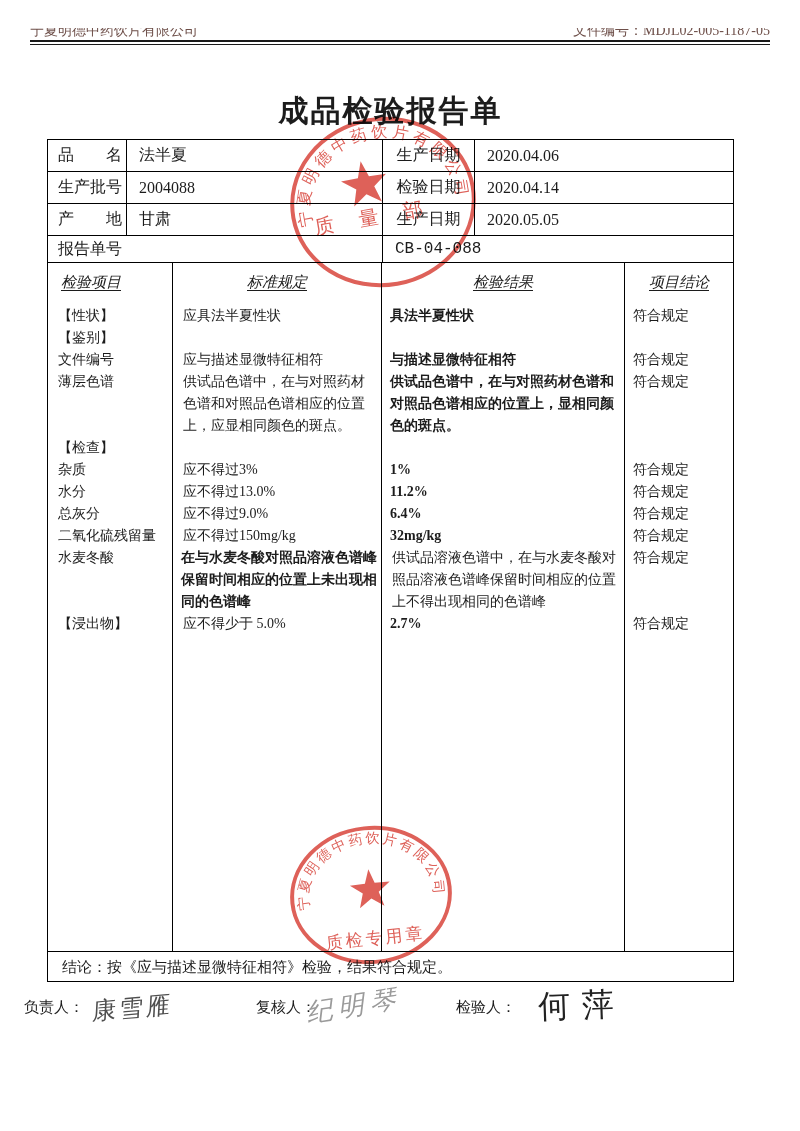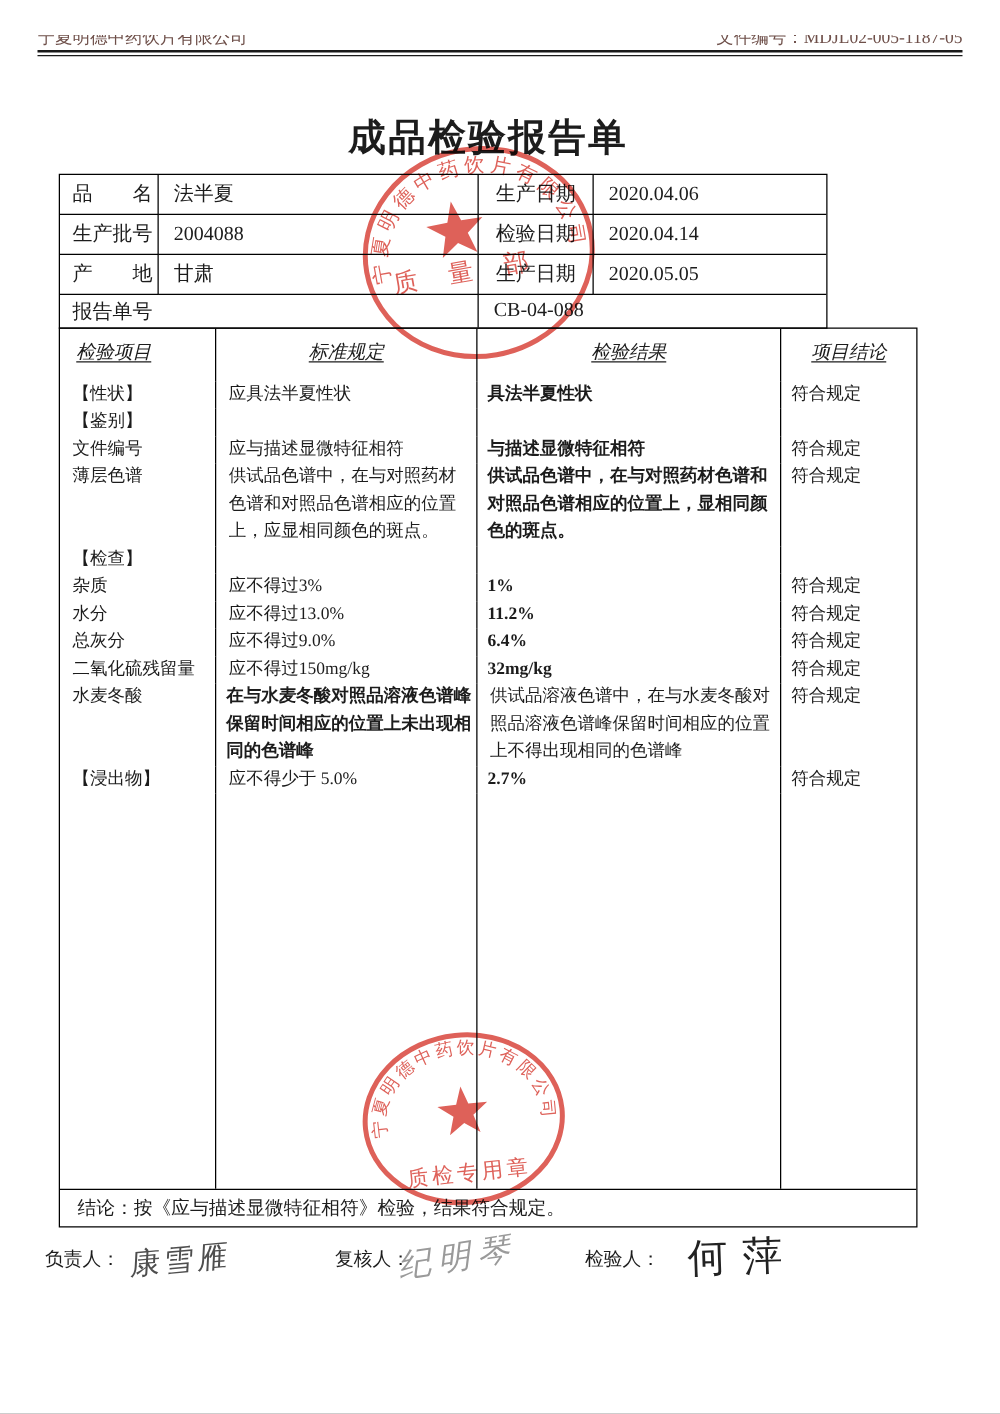--- a/index.html
+++ b/index.html
@@ -10,32 +10,32 @@
   }
   
   .letterhead{margin:28px 30px 0 30px;width:740px;height:10px;overflow:hidden;}
   .lh-inner{display:flex;justify-content:space-between;font-size:14px;line-height:15px;margin-top:-5px;color:#6e4f49;}
   .rule1{margin:2px 30px 0 30px;width:740px;height:2px;background:#1a1a1a;}
   .rule2{margin:2px 30px 0 30px;width:740px;height:1px;background:#1a1a1a;}
   
   .content{margin-left:47px;width:687px;}
   .title{margin-top:47px;text-align:center;font-size:30px;font-weight:bold;line-height:38px;letter-spacing:2px;}
   
-  .t1{margin-top:9px;width:615px;border:1px solid #000;box-sizing:border-box;
+  .t1{margin-top:9px;width:687px;border:1px solid #000;box-sizing:border-box;
       display:grid;grid-template-columns:79px 256px 92px 1fr;grid-template-rows:32px 32px 32px 26px;
       font-size:16px;}
   .t1 .cell{display:flex;align-items:center;box-sizing:border-box;}
   .t1 .bb{border-bottom:1px solid #000;}
   .t1 .br{border-right:1px solid #000;}
   .t1 .lab{padding-left:10px;}
   .jlabel{display:inline-block;width:64px;text-align:justify;text-align-last:justify;}
   .t1 .val{padding-left:12px;}
   .t1 .lab2{justify-content:center;}
   .t1 .r4l{grid-column:1/3;border-right:1px solid #000;padding-left:10px;}
-  .t1 .r4v{grid-column:3/5;padding-left:12px;}
+  .t1 .r4v{grid-column:3/5;padding-left:12px;font-family:Liberation Mono, monospace;}
   
   .t2{margin-top:-1px;width:687px;border:1px solid #000;box-sizing:border-box;
       display:grid;grid-template-columns:125px 209px 243px 1fr;
       font-size:14px;line-height:22px;}
   .t2 .hc{height:42px;box-sizing:border-box;padding-top:8px;font-size:15px;font-style:italic;}
   .t2 .hc span{text-decoration:underline;text-underline-offset:3px;}
   .t2 .h1{padding-left:13px;}
   .t2 .hcen{text-align:center;}
   .t2 .br2{border-right:1px solid #000;}
   .t2 .bc{box-sizing:border-box;}
@@ -44,21 +44,21 @@
   .t2 .c3{padding:0 4px 0 8px;font-weight:bold;}
   .t2 .c4{padding:0 2px 0 8px;}
   .t2 .sp{height:316px;}
   .t2 .concl{grid-column:1/-1;border-top:1px solid #000;height:30px;display:flex;align-items:center;
              padding-left:14px;font-size:15px;box-sizing:border-box;}
   
   .stamp{position:absolute;mix-blend-mode:multiply;opacity:.85;pointer-events:none;}
   .stamp-top{left:283px;top:112px;transform:rotate(-10deg);}
   .stamp-bottom{left:286px;top:822px;transform:rotate(-6deg);}
   
-  .sig-row{position:relative;margin:8px 30px 0 30px;width:740px;height:60px;}
+  .sig-row{position:relative;margin:8px 30px 0 18px;width:740px;height:60px;}
   .sig-label{position:absolute;top:8px;font-size:15px;}
   .sl1{left:6px;} .sl2{left:238px;} .sl3{left:438px;}
   .hand{position:absolute;white-space:nowrap;}
   .hw1{left:74px;top:2px;font-size:24px;color:#4e4e4e;transform:rotate(-5deg) skewX(-8deg);letter-spacing:3px;}
   .hw2{left:290px;top:-2px;font-size:26px;color:#9a9a9a;transform:rotate(-9deg) skewX(-16deg);letter-spacing:6px;}
   .hw3{left:520px;top:-6px;font-size:32px;color:#222;transform:rotate(-2deg);letter-spacing:12px;}
 </style>
 </head>
 <body>
 

